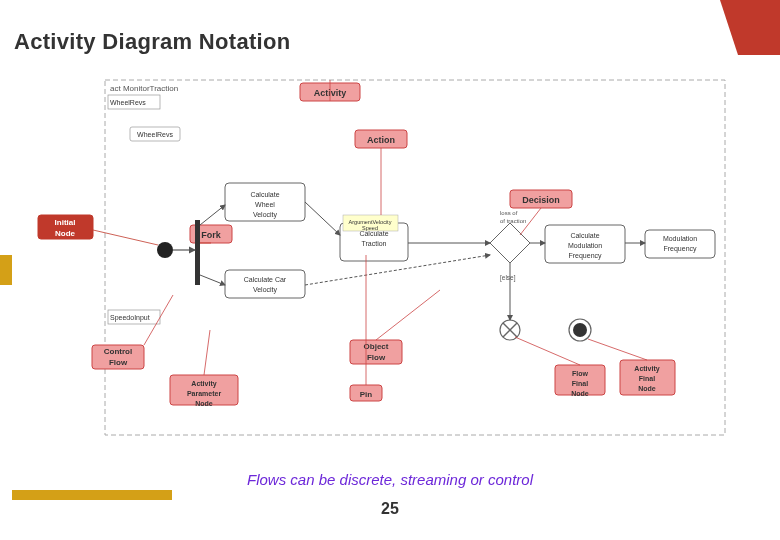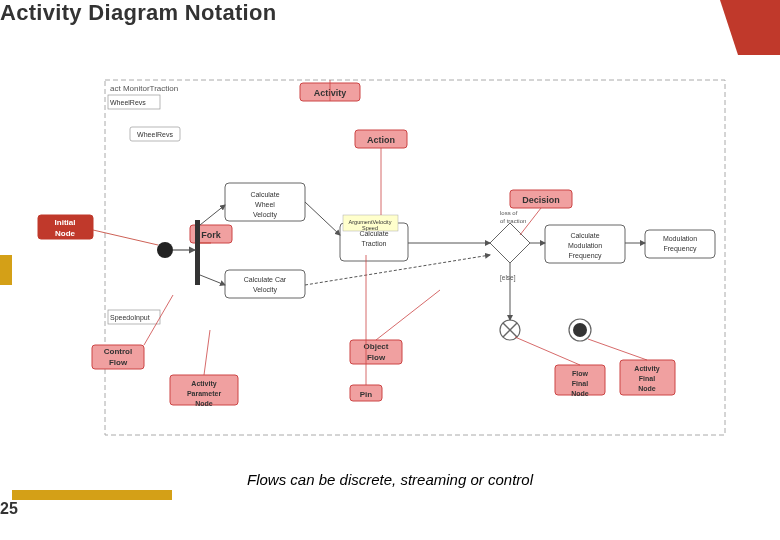--- a/index.html
+++ b/index.html
@@ -13,21 +13,22 @@
     }
 
     
     .header {
       position: absolute;
       top: 0;
       left: 0;
       right: 0;
       height: 55px;
       display: flex;
-      align-items: flex-start;
+      align-items: flex-end;
+      padding-left: 14px;
     }
 
     .title {
       font-size: 22px;
       font-weight: bold;
       color: #333333;
       letter-spacing: 0.3px;
     }
 
     
@@ -75,29 +76,30 @@
     }
 
     
     .bottom-caption {
       position: absolute;
       bottom: 52px;
       left: 0;
       right: 0;
       text-align: center;
       font-size: 15px;
-      color: #000000;
+      color: #6d28d9;
       font-style: italic;
     }
 
     .page-number {
       position: absolute;
       bottom: 22px;
       left: 0;
       right: 0;
+      text-align: center;
       font-size: 16px;
       font-weight: bold;
       color: #333;
     }
   </style>
 </head>
 <body>
 
 <div class="header">
   <span class="title">Activity Diagram Notation</span>

